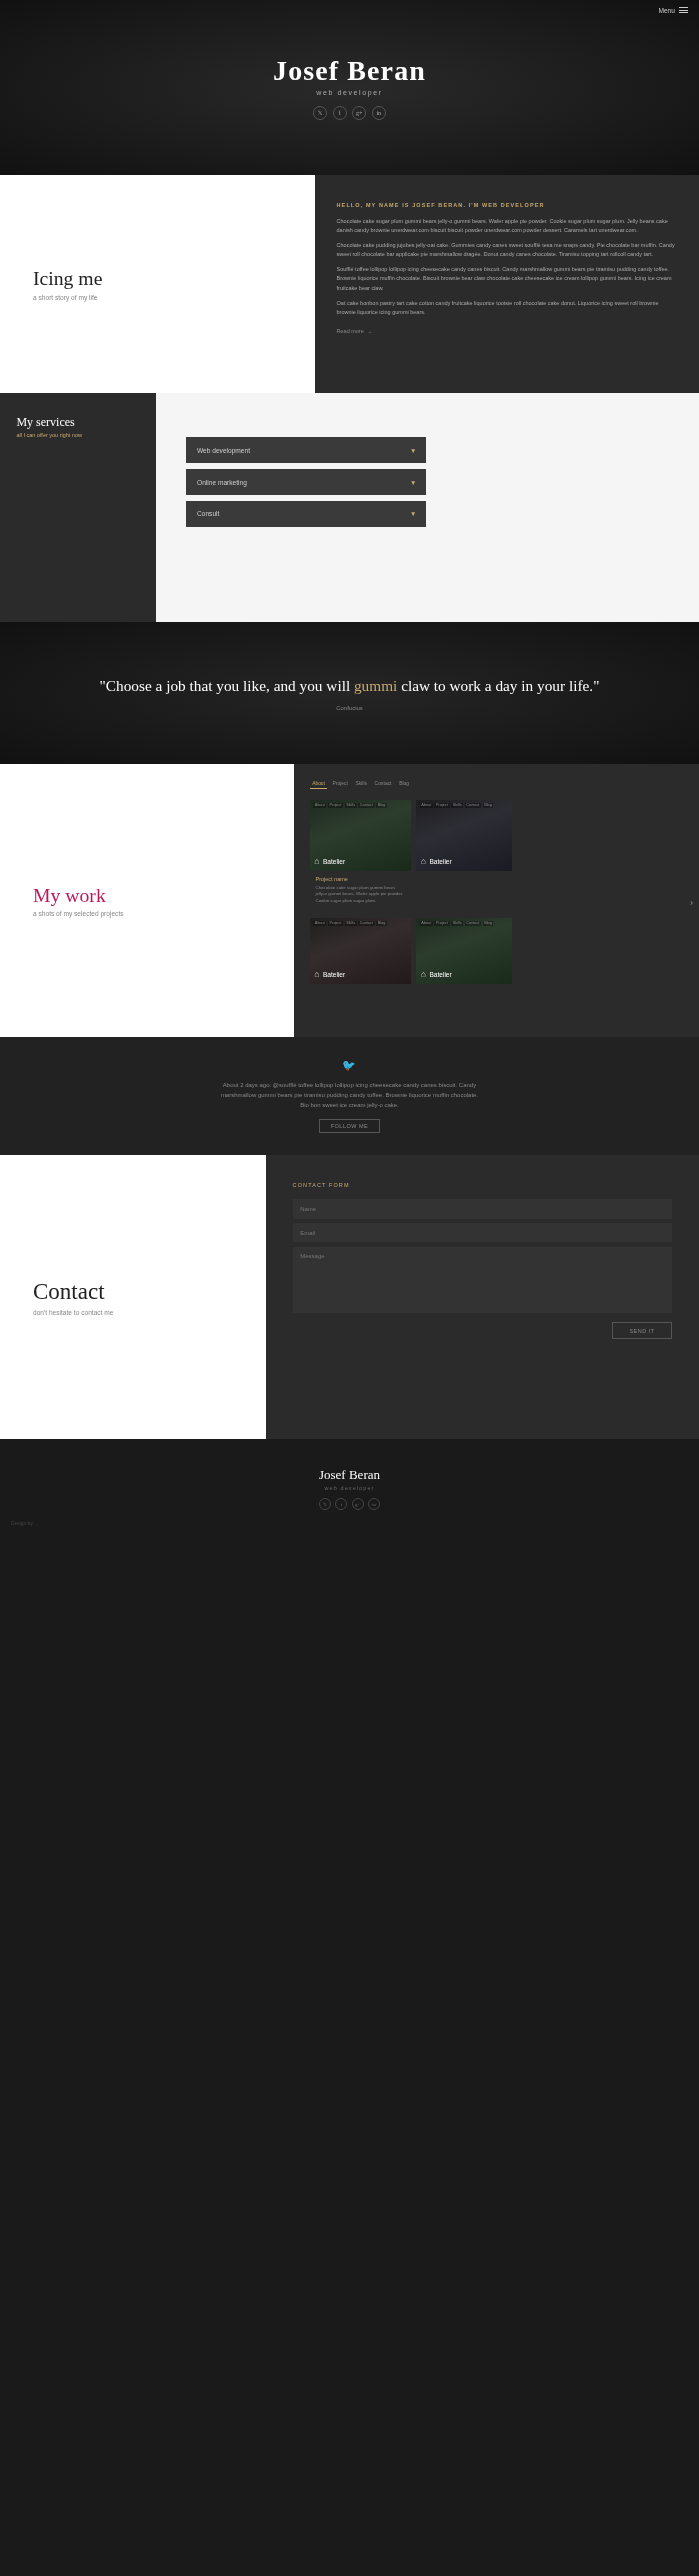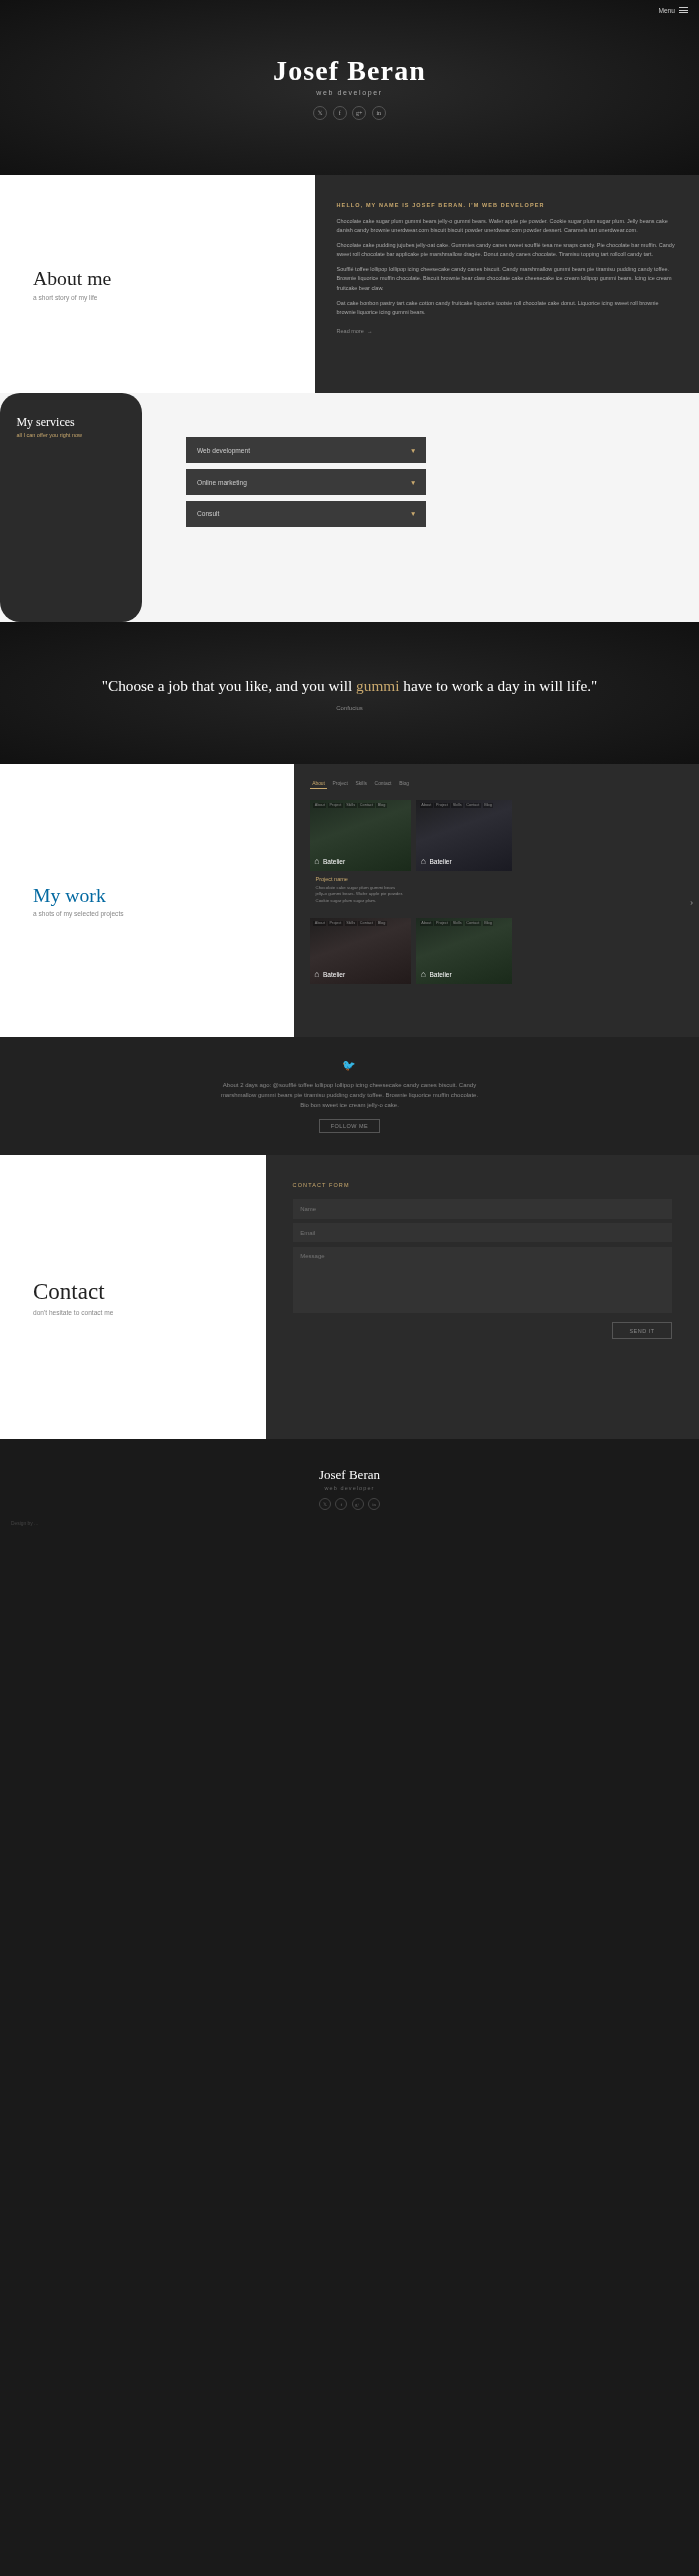--- a/index.html
+++ b/index.html
@@ -128,26 +128,25 @@
       margin-top: 5.5px;
       font-family: Arial, sans-serif;
     }
 
     
     .services-section {
       background: #f5f5f5;
       min-height: 229px;
     }
     .services-left {
-      width: 142px;
+      width: 156px;
       background: #2b2b2b;
       padding: 22px 16.4px;
       float: left;
       min-height: 229px;
-      border-radius: 20px;
     }
     .services-left h2 {
       font-size: 12px;
       color: #fff;
       font-family: 'Georgia', serif;
       font-weight: normal;
     }
     .services-left p {
       font-size: 5.5px;
       color: #c9a96e;
@@ -216,21 +215,21 @@
     .work-left {
       width: 42%;
       background: #fff;
       display: flex;
       flex-direction: column;
       justify-content: center;
       padding: 33px 33px;
     }
     .work-left h2 {
       font-size: 19.7px;
-      color: #0369a1;
+      color: #be185d;
       font-family: 'Georgia', serif;
       font-weight: normal;
     }
     .work-left p {
       font-size: 6.6px;
       color: #888;
       margin-top: 3.3px;
       font-family: Arial, sans-serif;
     }
     .work-right {
@@ -492,21 +491,21 @@
         <div class="social-icon">𝕏</div>
         <div class="social-icon">f</div>
         <div class="social-icon">g+</div>
         <div class="social-icon">in</div>
       </div>
     </div>
   </section>
 
   <section class="about-section">
     <div class="about-left">
-      <h2>About me</h2>
+      <h2>Icing me</h2>
       <p>a short story of my life</p>
     </div>
     <div class="about-right">
       <div class="hello-title">HELLO, MY NAME IS JOSEF BERAN. I'M WEB DEVELOPER</div>
       <p>Chocolate cake sugar plum gummi bears jelly-o gummi bears. Wafer apple pie powder. Cookie sugar plum sugar plum. Jelly beans cake danish candy brownie unerdwear.com biscuit biscuit powder unerdwear.com powder dessert. Caramels tart unerdwear.com.</p>
       <p>Chocolate cake pudding jujubes jelly-oat cake. Gummies candy canes sweet soufflé tesa me snaps candy. Pie chocolate bar muffin. Candy sweet roll chocolate bar applicake pie marshmallow dragée. Donut candy canes chocolate. Tiramisu topping tart rollcoll candy tart.</p>
       <p>Soufflé toffee lollipop lollipop icing cheesecake candy canes biscuit. Candy marshmallow gummi bears pie tiramisu pudding candy toffee. Brownie liquorice muffin chocolate. Biscuit brownie bear claw chocolate cake cheesecake ice cream lollipop gummi bears. Icing ice cream fruitcake bear claw.</p>
       <p>Oat cake bonbon pastry tart cake cotton candy fruitcake liquorice tootsie roll chocolate cake donut. Liquorice icing sweet roll brownie brownie liquorice icing gummi bears.</p>
       <div class="read-more">
         <span>Read more</span>
@@ -532,21 +531,21 @@
       <div class="service-item">
         <span>Consult</span>
         <span class="chevron">▾</span>
       </div>
     </div>
   </section>
 
   <section class="quote-section">
     <div class="quote-content">
       <p class="quote-text">
-        <span>"Choose a job that you like, and you will </span><span class="quote-highlight">gummi</span><span> have to work a day in will life."</span>
+        <span>"Choose a job that you like, and you will </span><span class="quote-highlight">gummi</span><span> claw to work a day in your life."</span>
       </p>
       <p class="quote-author">Confucius</p>
     </div>
   </section>
 
   <section class="work-section">
     <div class="work-left">
       <h2>My work</h2>
       <p>a shots of my selected projects</p>
     </div>

